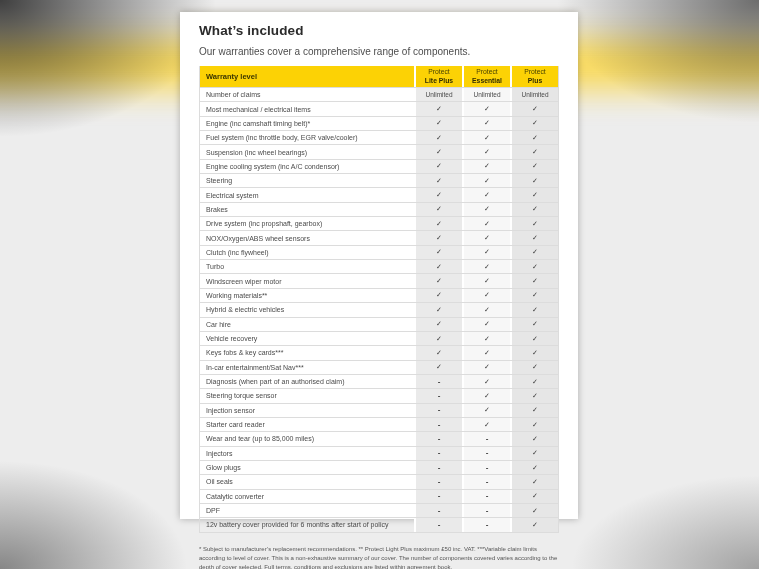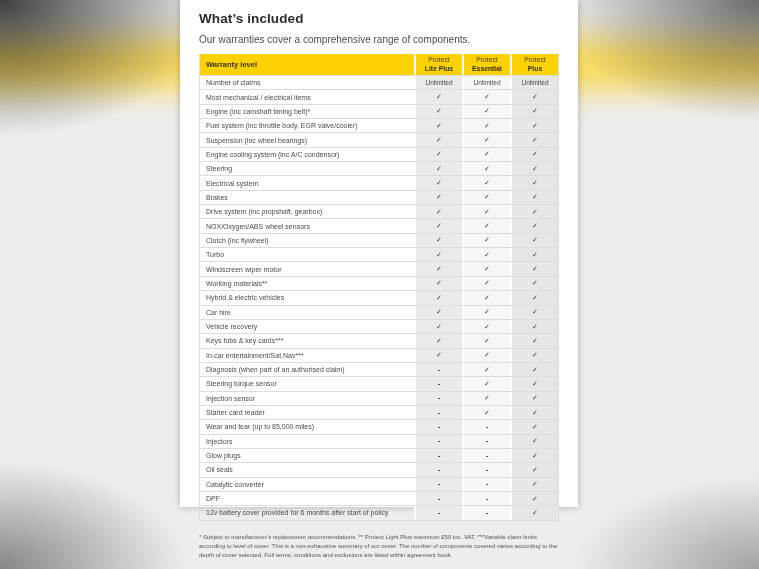--- a/index.html
+++ b/index.html
@@ -29,21 +29,21 @@
     background:
       radial-gradient(ellipse 300px 190px at 0% 0%, rgba(20,20,20,.8), rgba(20,20,20,0) 72%),
       radial-gradient(ellipse 280px 170px at 100% 0%, rgba(40,40,40,.65), rgba(40,40,40,0) 72%),
       radial-gradient(ellipse 260px 150px at 0% 100%, rgba(50,50,50,.55), rgba(50,50,50,0) 72%),
       radial-gradient(ellipse 260px 130px at 100% 100%, rgba(70,70,70,.45), rgba(70,70,70,0) 72%);
   }
 
   
   .panel {
     position: absolute;
-    left: 180px; top: 0;
+    left: 180px; top: 12px;
     width: 398px; height: 507px;
     background: #ffffff;
     box-shadow: 0 0 7px rgba(0,0,0,.28);
     padding: 11px 19px 12px 19px;
   }
 
   .page-title {
     font-size: 13.5px;
     font-weight: bold;
     color: #2b2b2b;

